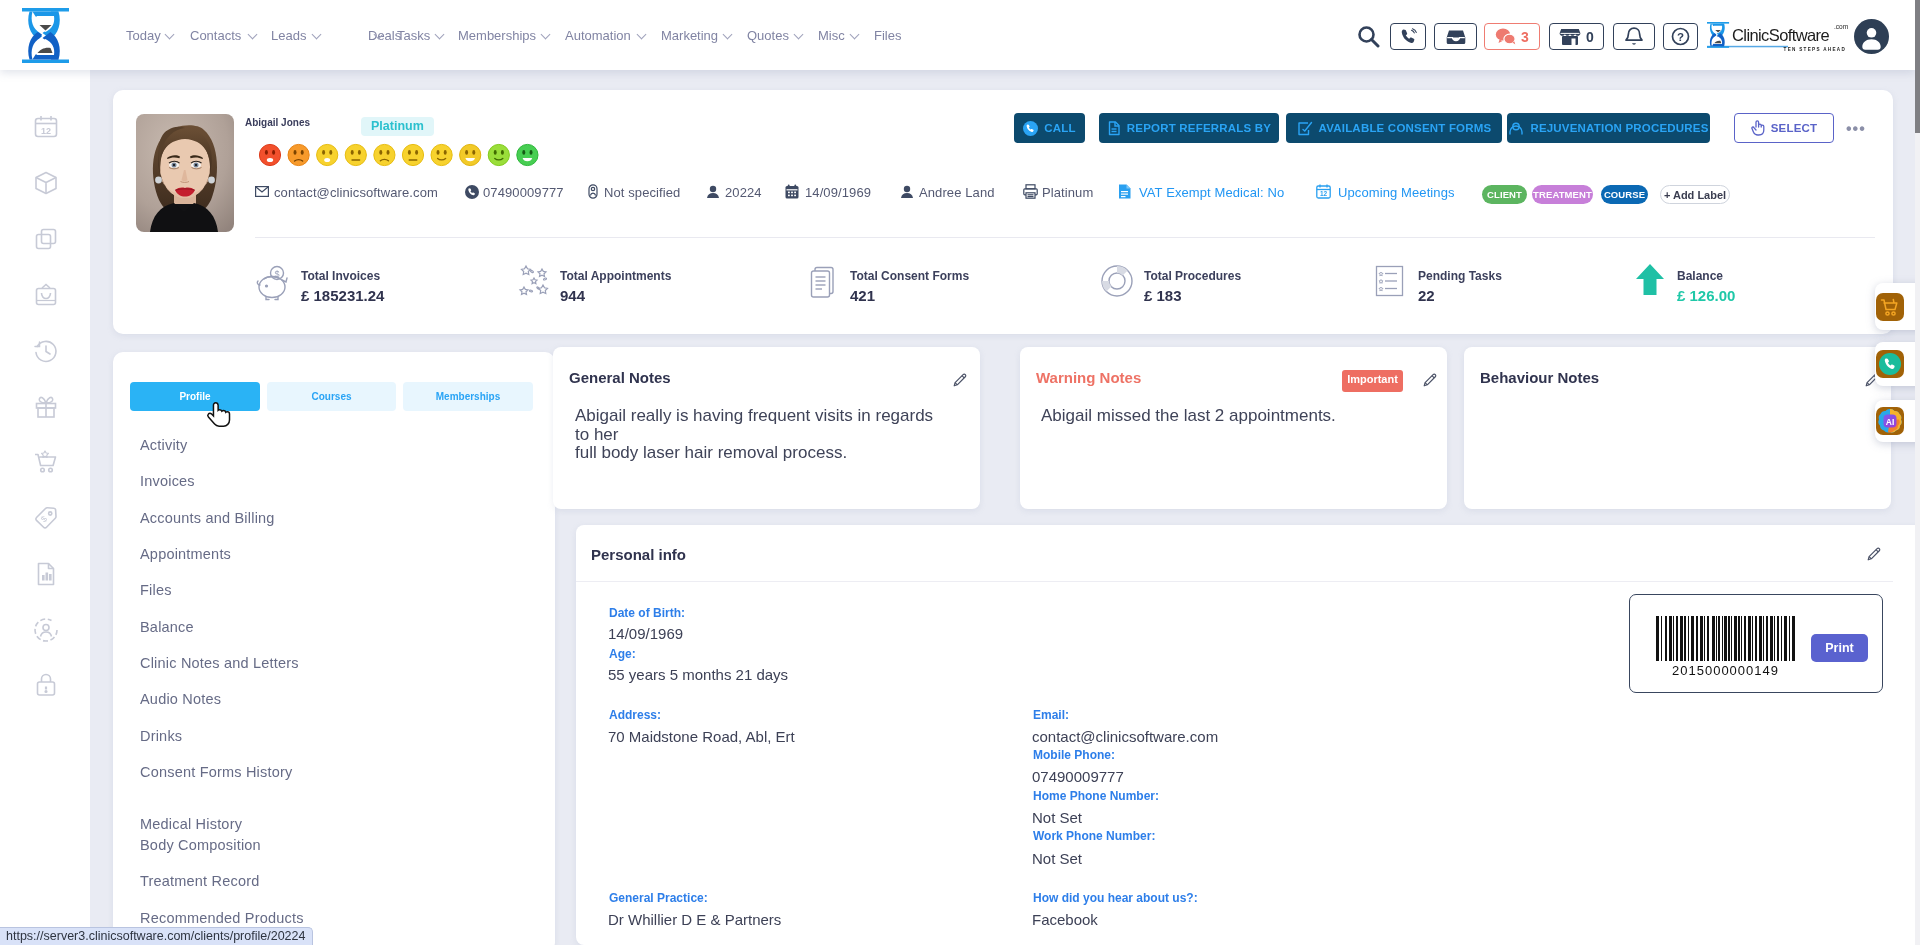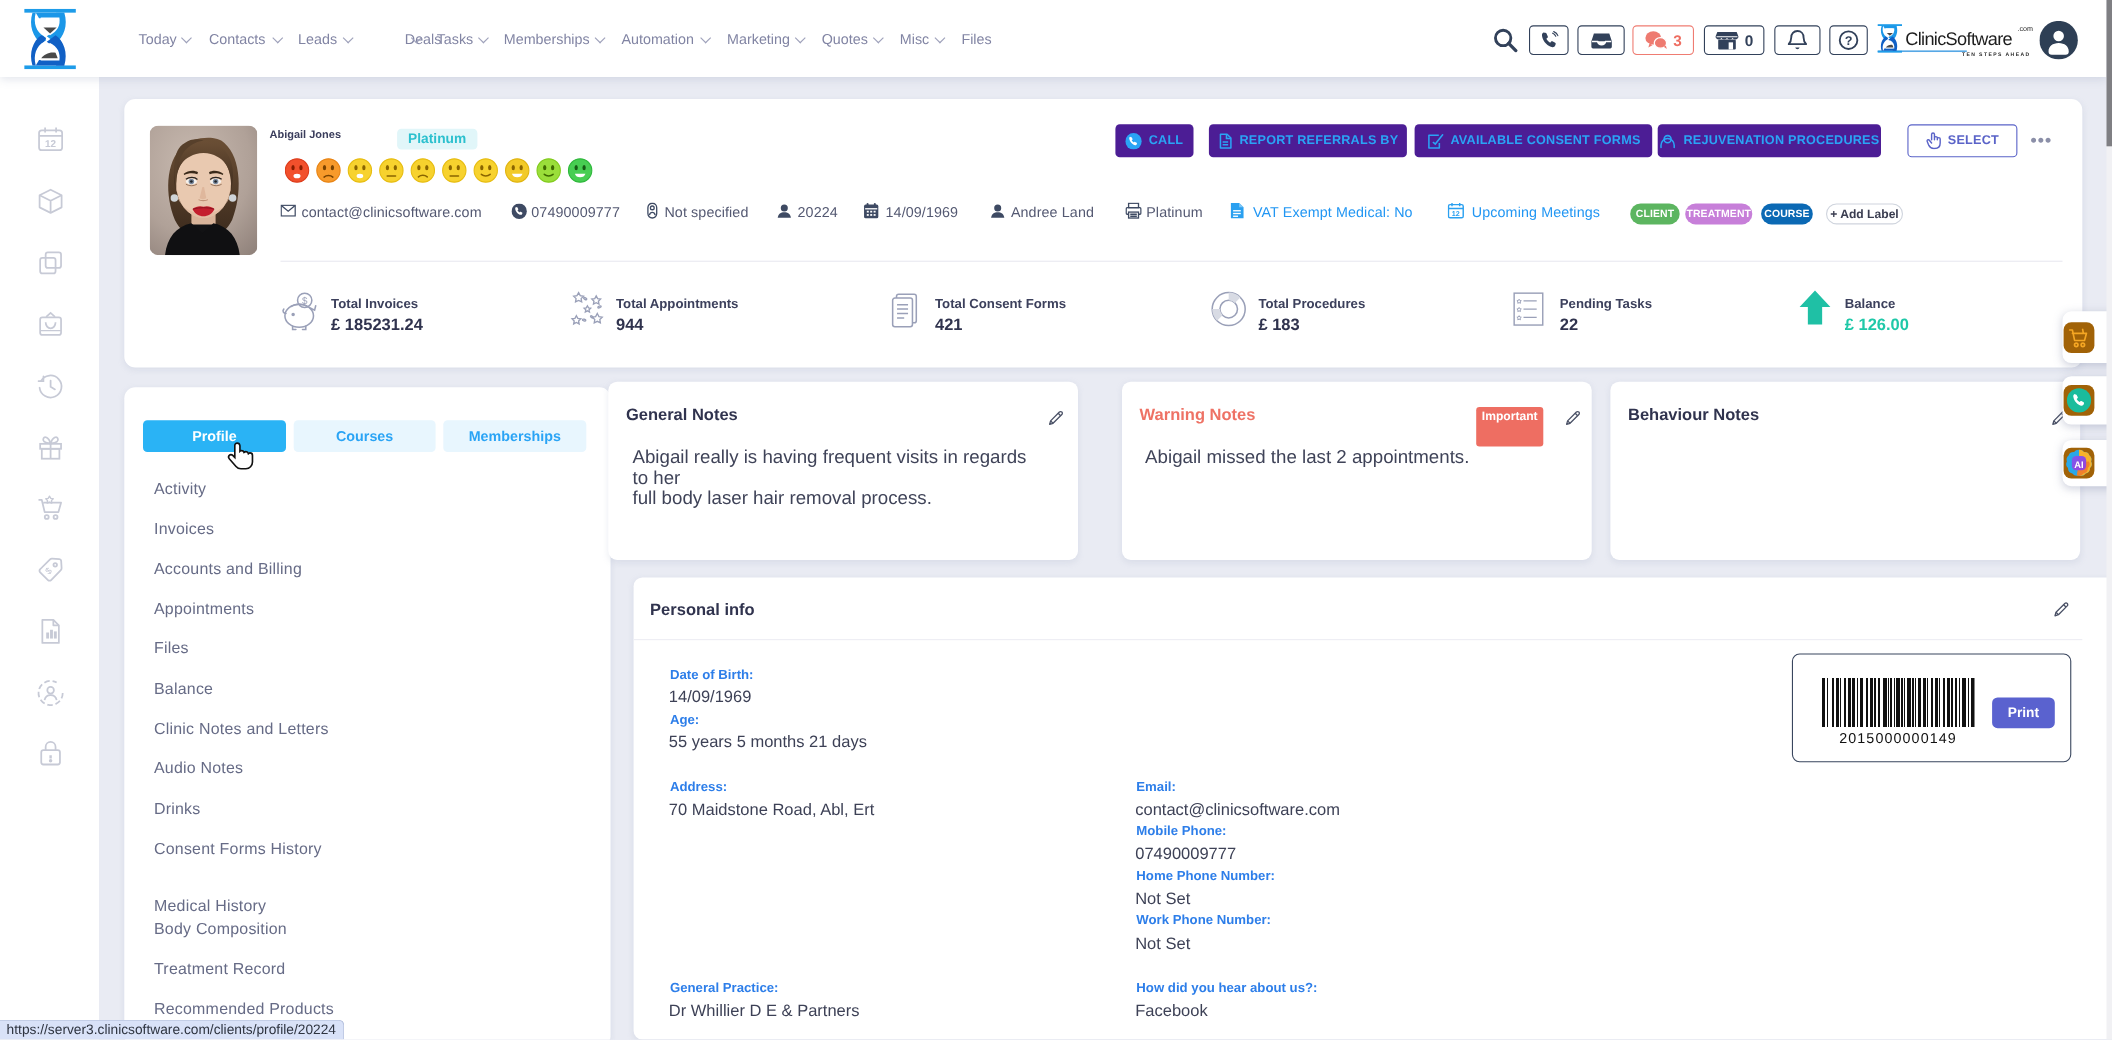--- a/index.html
+++ b/index.html
@@ -21,29 +21,29 @@
 #ccard { left:113px; top:90px; width:1780px; height:244px; }
 #photo { position:absolute; left:23px; top:24px; width:98px; height:118px; border-radius:8px; overflow:hidden; }
 #cname { position:absolute; left:132px; top:27px; font-size:10px; font-weight:700; color:#3a3d5c; letter-spacing:0; }
 #plat { position:absolute; left:248px; top:27px; height:19px; padding:0 10px; background:#e1f6f9; color:#2bc0ce; font-size:12.5px; font-weight:700; border-radius:4px; line-height:19px; }
 #emojis { position:absolute; left:146px; top:53px; }
 .iri { position:absolute; top:94px; }
 .irt { position:absolute; top:95px; color:#545972; font-size:13px; font-weight:400; white-space:nowrap; letter-spacing:.1px; }
 .pill { position:absolute; top:95px; height:19px; border-radius:9.5px; color:#fff; font-size:9.5px; font-weight:700; display:flex; align-items:center; justify-content:center; letter-spacing:.1px; }
 #divider1 { position:absolute; left:142px; top:147px; width:1620px; height:1px; background:#e9e9f0; }
 
-.act { position:absolute; top:23px; height:30px; border-radius:4px; background:#4c1d95; color:#2aa4f5; font-size:11.5px; font-weight:700; display:flex; align-items:center; justify-content:center; gap:6px; letter-spacing:.2px; white-space:nowrap; }
+.act { position:absolute; top:23px; height:30px; border-radius:4px; background:#0c4a6e; color:#2aa4f5; font-size:11.5px; font-weight:700; display:flex; align-items:center; justify-content:center; gap:6px; letter-spacing:.2px; white-space:nowrap; }
 
 .stat { position:absolute; top:166px; }
 .stat .sic { position:absolute; }
 .stat .lb { position:absolute; font-size:12px; font-weight:700; color:#3c405c; white-space:nowrap; }
 .stat .vl { position:absolute; top:21px; font-size:15px; font-weight:700; color:#30334e; white-space:nowrap; }
 
 #mcard { left:113px; top:352px; width:442px; height:600px; }
-.tab { position:absolute; top:30px; height:29px; border-radius:4px; font-size:13px; font-weight:700; display:flex; align-items:center; justify-content:center; }
+.tab { position:absolute; top:30px; height:29px; border-radius:4px; font-size:10px; font-weight:700; display:flex; align-items:center; justify-content:center; }
 .tab.on { background:#2ab3f5; color:#fff; }
 .tab.off { background:#e8f6fe; color:#2aa4f5; }
 .mitem { position:absolute; left:27px; font-size:14.5px; font-weight:400; color:#666b86; letter-spacing:.2px; }
 
 .ncard { position:absolute; top:347px; width:427px; height:162px; background:#fff; border-radius:8px; box-shadow:0 2px 6px rgba(150,158,190,0.18); }
 .ntitle { position:absolute; left:16px; top:22px; font-size:15px; font-weight:700; color:#30334e; }
 .ntext { position:absolute; left:22px; top:60px; font-size:17px; font-weight:400; color:#3f4358; line-height:18.5px; width:330px; }
 .pencil { position:absolute; }
 
 #pcard { left:576px; top:525px; width:1552px; height:420px; border-radius:8px; }
@@ -595,21 +595,21 @@
   <div class="ntitle">General Notes</div>
   <svg class="pencil" style="left:399px;top:25px;" width="16" height="16" viewBox="0 0 16 16" fill="none" stroke="#4a5166" stroke-width="1.2">
       <path d="M2.2 13.8 l.9 -3.2 8 -8 a1.55 1.55 0 0 1 2.2 0 a1.55 1.55 0 0 1 0 2.2 l-8 8 z" stroke-linejoin="round"></path>
       <path d="M10 3.7 l2.2 2.2"></path>
       <path d="M3.1 10.6 l2.2 2.2"></path>
     </svg>
   <div class="ntext" style="width:360px;">Abigail really is having frequent visits in regards to her<br>full body laser hair removal process.</div>
 </div>
 <div class="ncard" style="left:1020px;">
   <div class="ntitle" style="color:#ee7265;">Warning Notes</div>
-  <div style="position:absolute;left:322px;top:23px;width:61px;height:36px;background:#ee6e62;border-radius:3px;color:#fff;font-size:11px;font-weight:700;text-align:center;line-height:18px;">Important</div>
+  <div style="position:absolute;left:322px;top:23px;width:61px;height:22px;background:#ee6e62;border-radius:3px;color:#fff;font-size:11px;font-weight:700;text-align:center;line-height:18px;">Important</div>
   <svg class="pencil" style="left:402px;top:25px;" width="16" height="16" viewBox="0 0 16 16" fill="none" stroke="#4a5166" stroke-width="1.2">
       <path d="M2.2 13.8 l.9 -3.2 8 -8 a1.55 1.55 0 0 1 2.2 0 a1.55 1.55 0 0 1 0 2.2 l-8 8 z" stroke-linejoin="round"></path>
       <path d="M10 3.7 l2.2 2.2"></path>
       <path d="M3.1 10.6 l2.2 2.2"></path>
     </svg>
   <div class="ntext" style="left:21px;top:60px;width:360px;">Abigail missed the last 2 appointments.</div>
 </div>
 <div class="ncard" style="left:1464px;">
   <div class="ntitle">Behaviour Notes</div>
   <svg class="pencil" style="left:400px;top:25px;" width="16" height="16" viewBox="0 0 16 16" fill="none" stroke="#4a5166" stroke-width="1.2">

